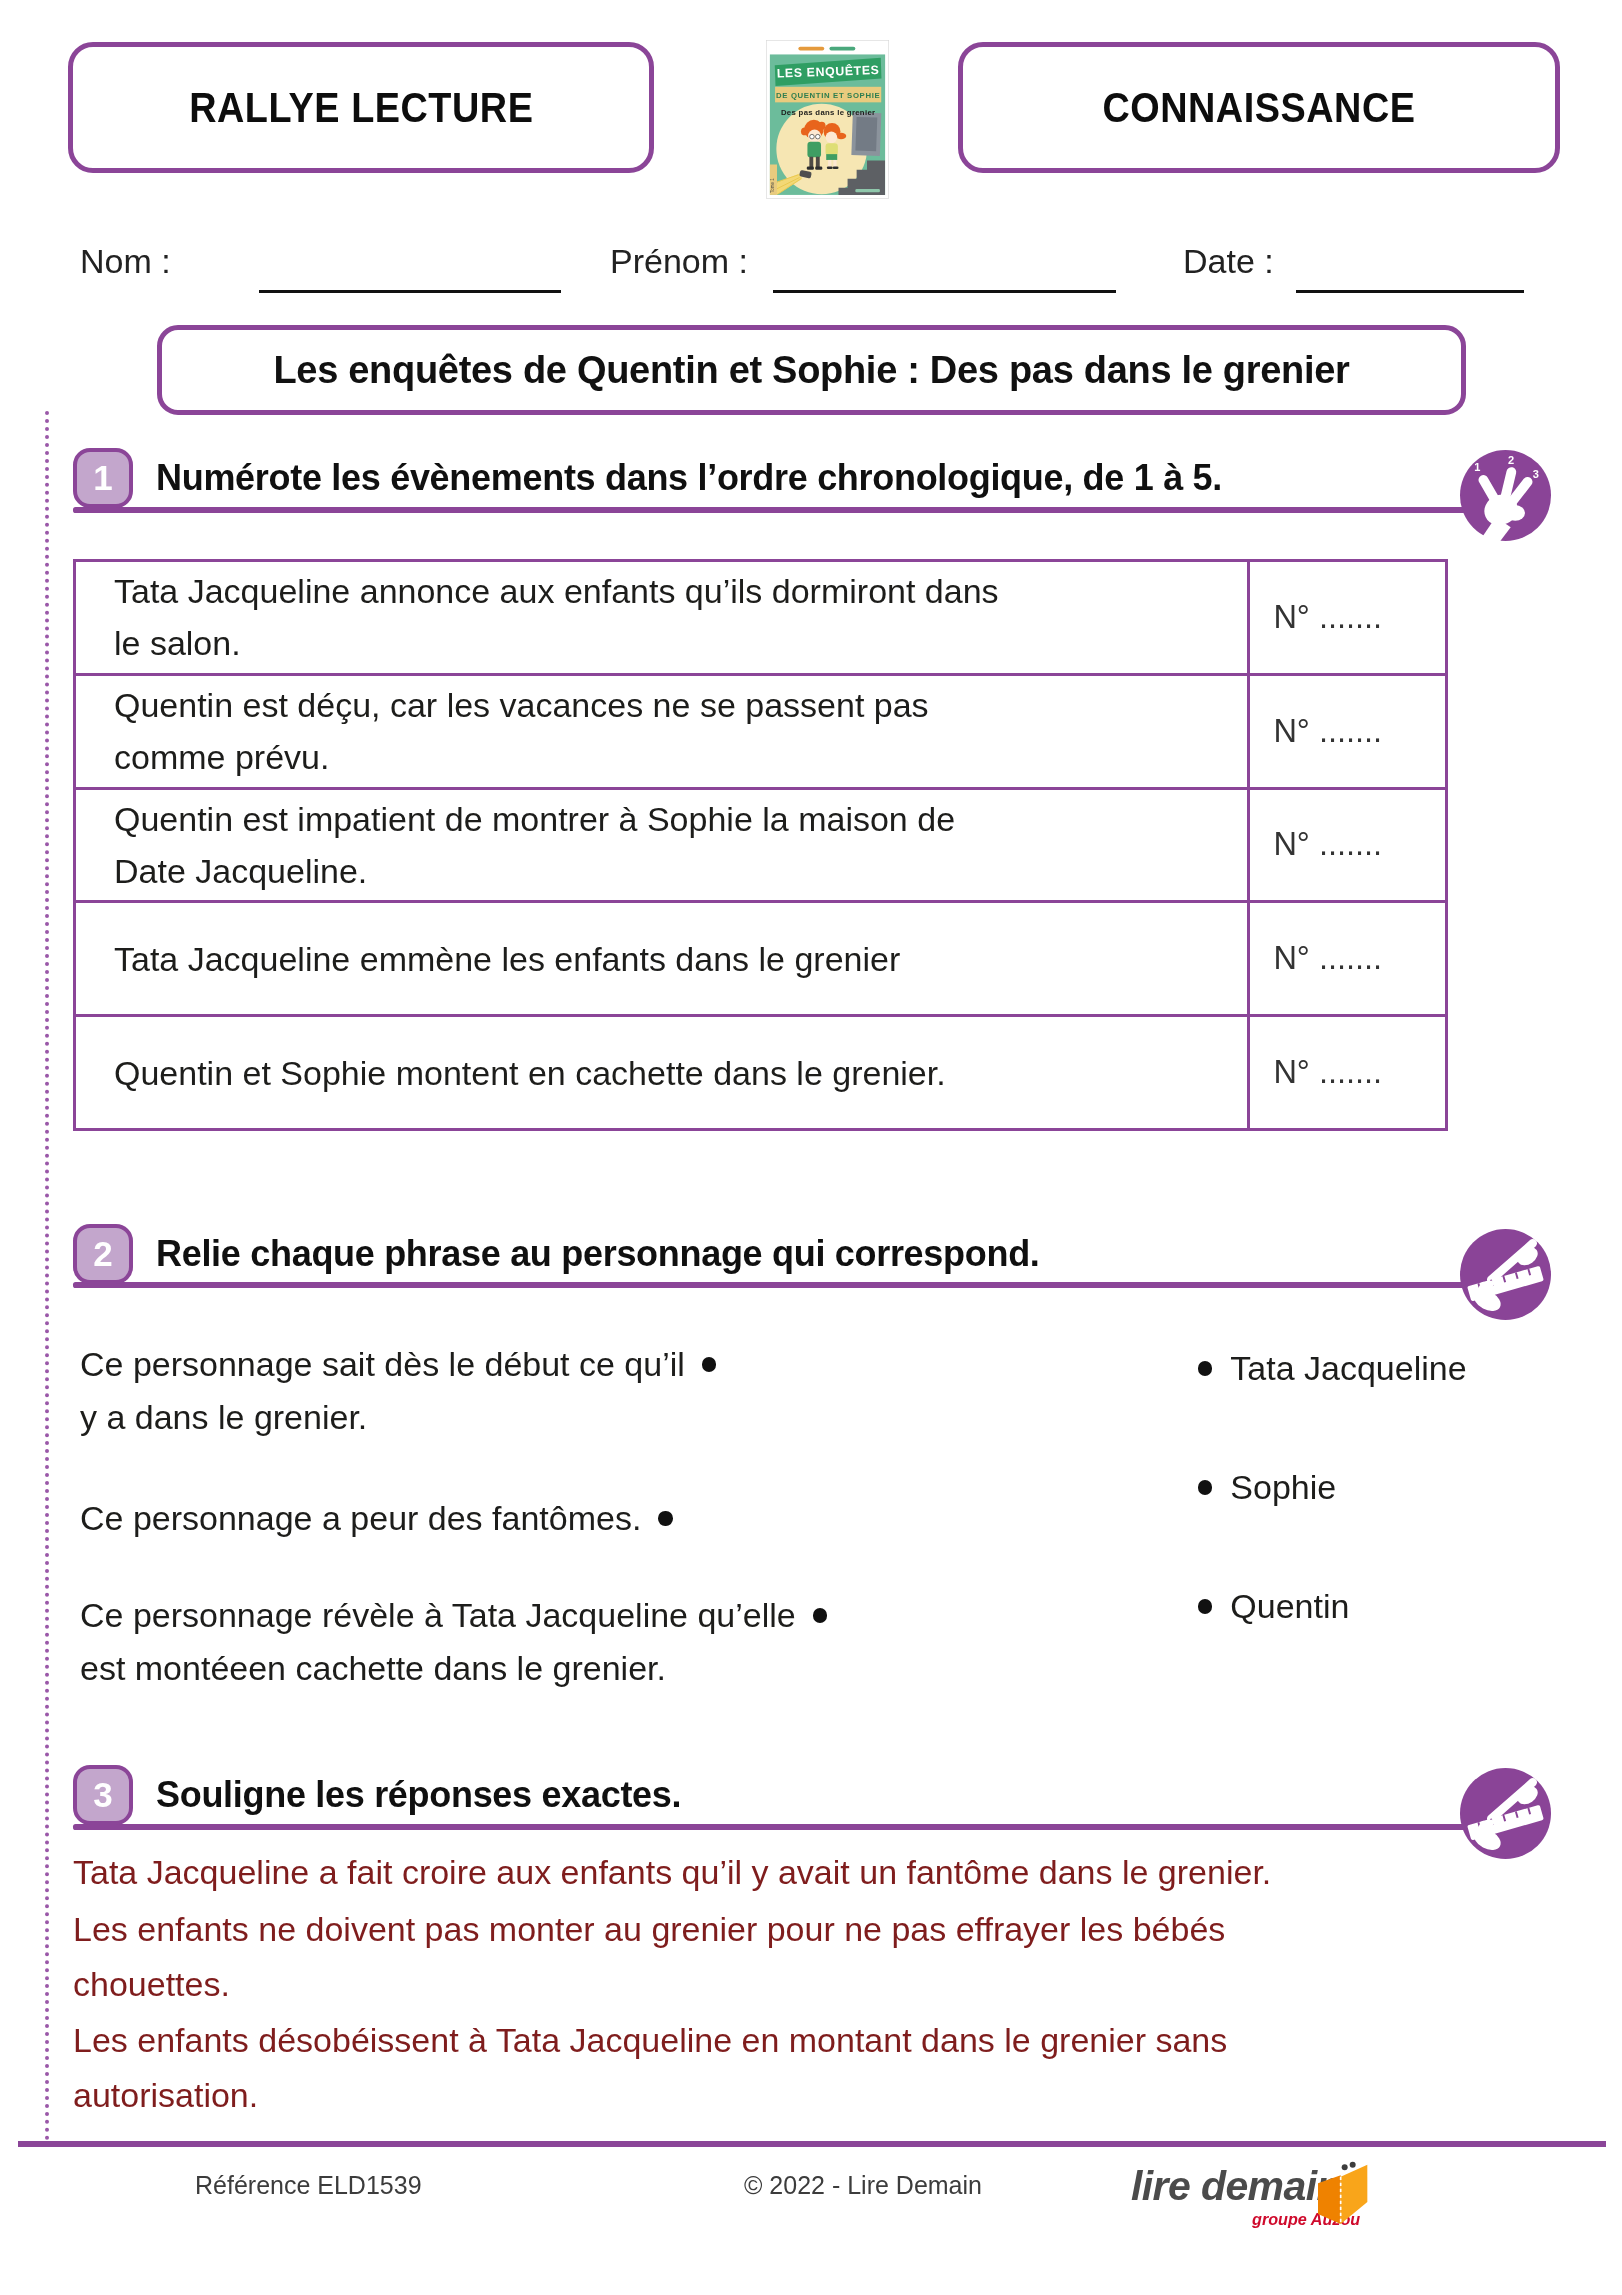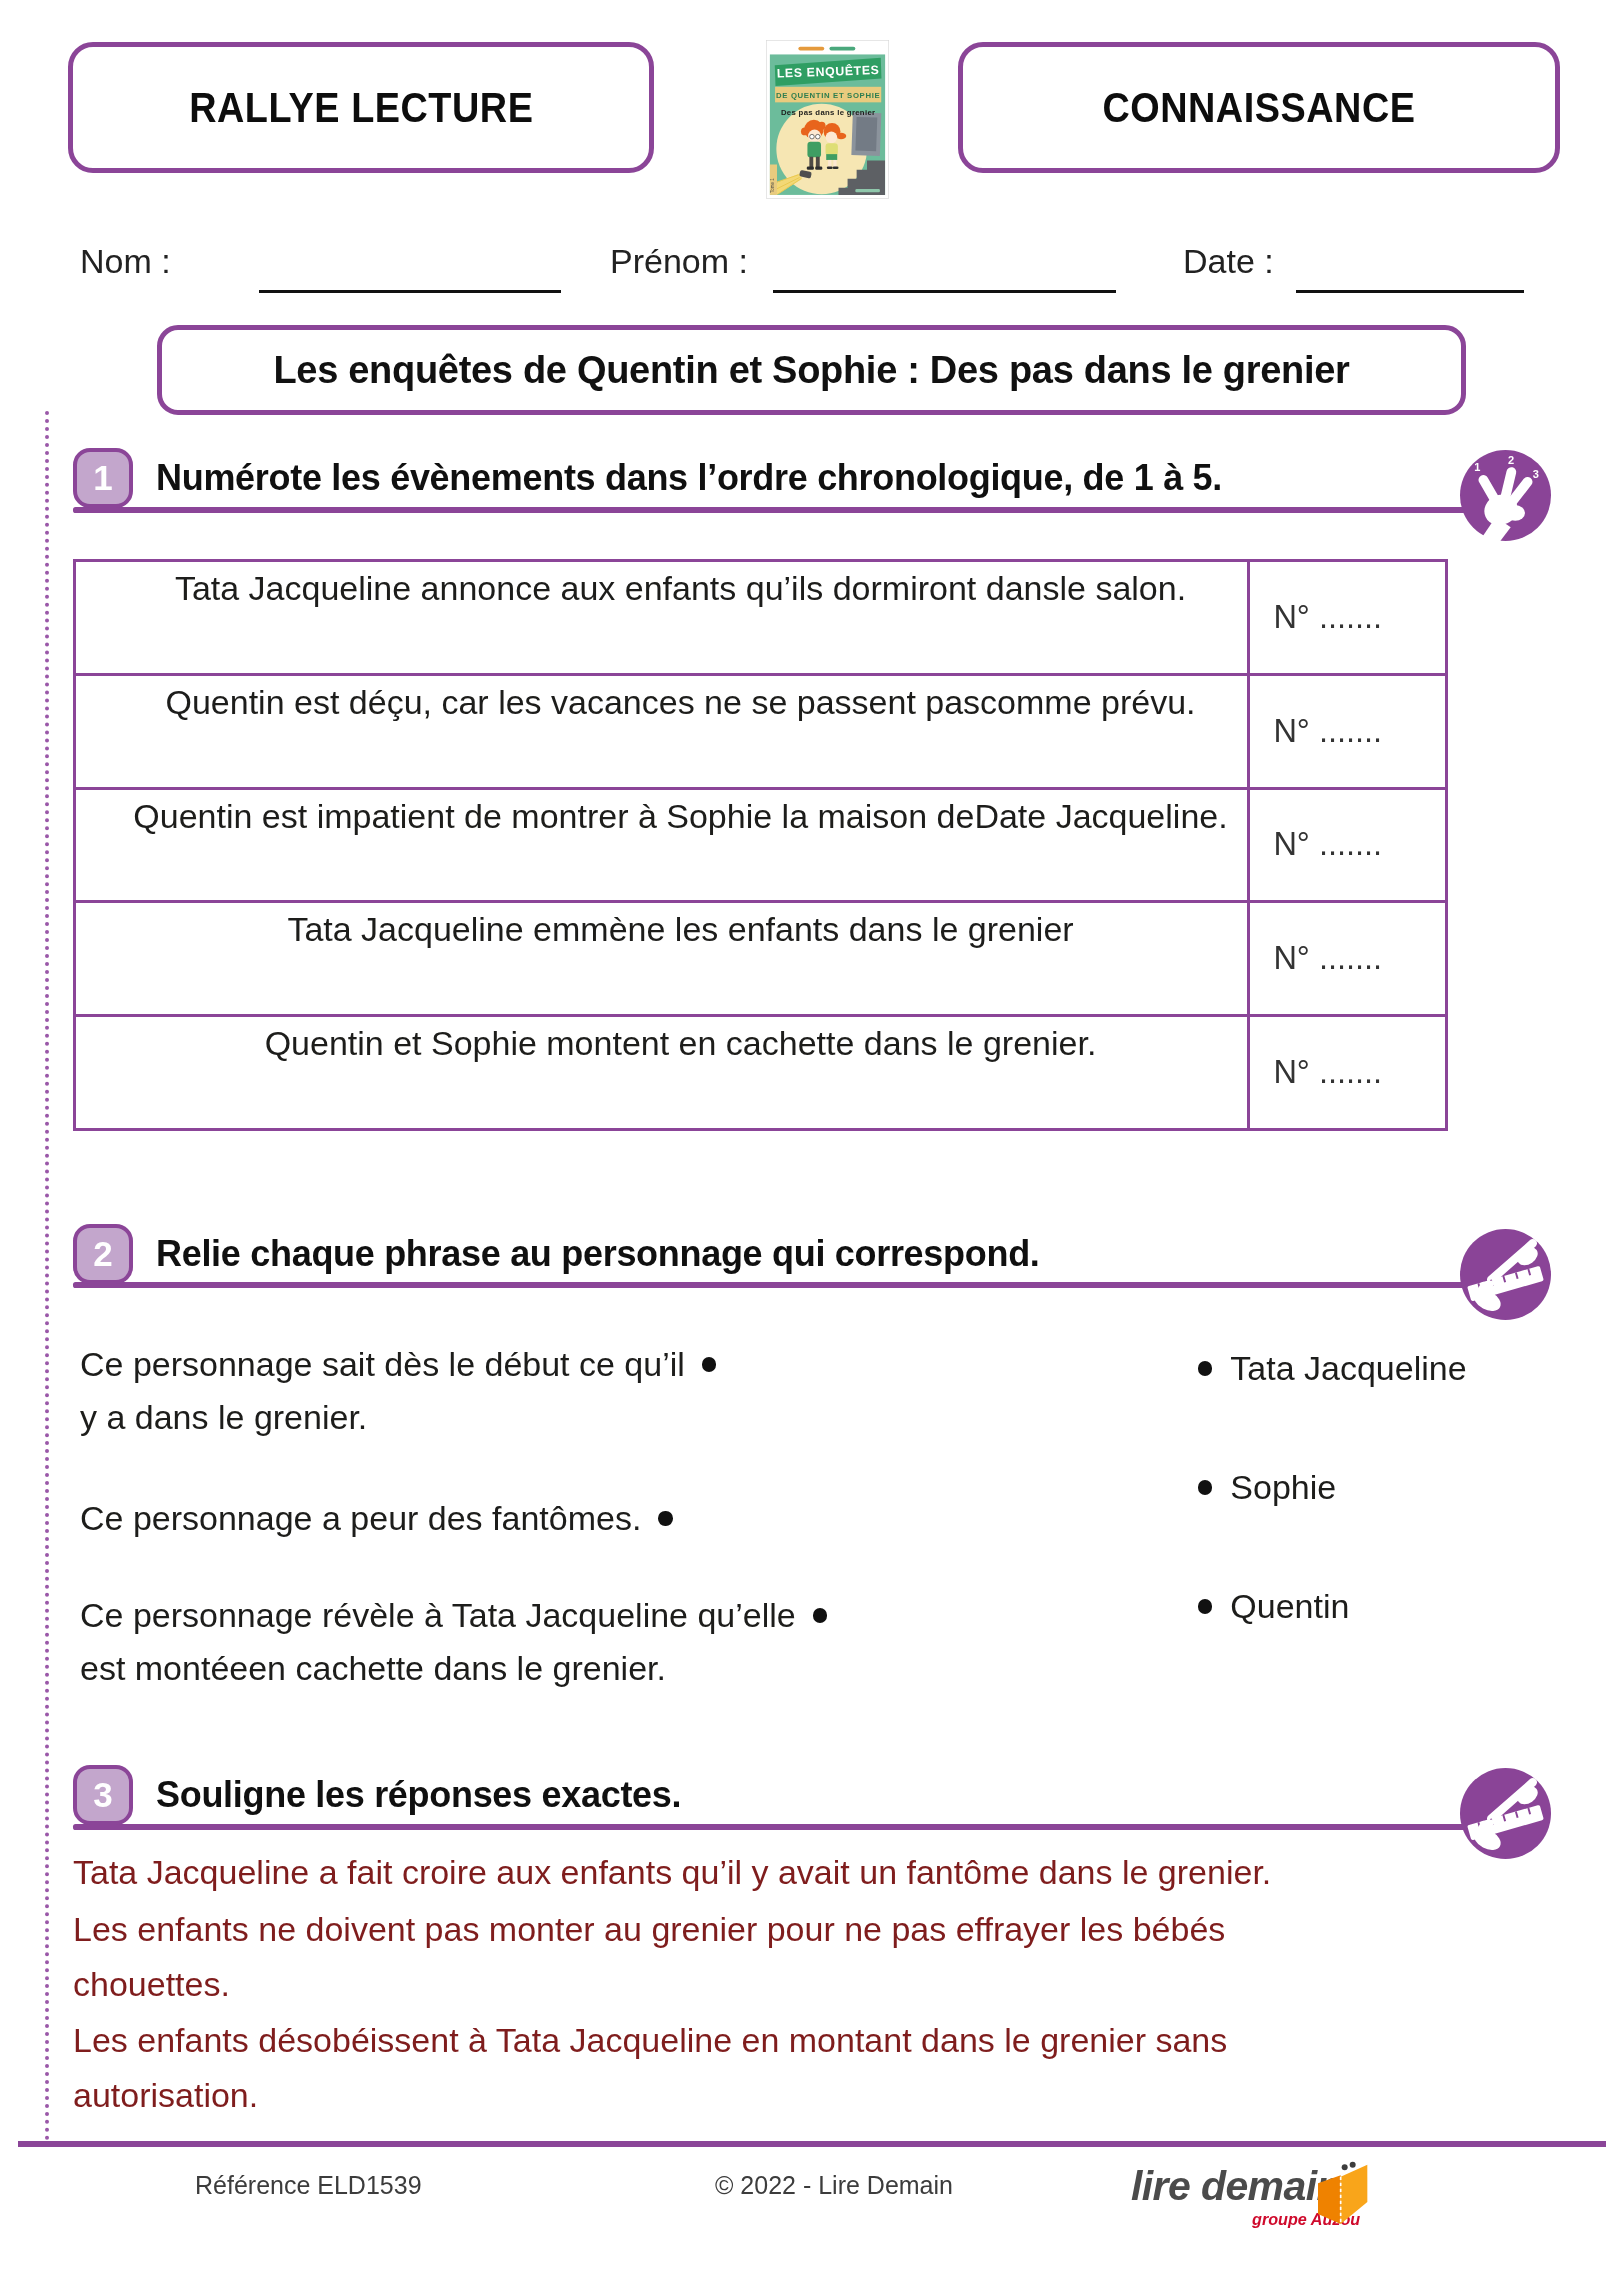--- a/index.html
+++ b/index.html
@@ -34,21 +34,21 @@
   .sec-title{position:absolute;left:156px;font-size:36px;font-weight:bold;color:#101010;
     letter-spacing:-0.3px;white-space:nowrap;line-height:44px;}
   .sec-icon{position:absolute;left:1460px;width:91px;height:91px;}
   
   .ev-table{
     position:absolute;left:73px;top:559px;width:1375px;height:572px;border:3.9px solid #8b4598;
     box-sizing:border-box;display:flex;flex-direction:column;background:#fff;
   }
   .ev-row{flex:1;display:flex;box-sizing:border-box;}
   .ev-row + .ev-row{border-top:3.9px solid #8b4598;}
-  .ev-text{width:1171px;box-sizing:border-box;padding-left:38px;display:flex;flex-direction:row;justify-content:center;}
+  .ev-text{width:1171px;box-sizing:border-box;padding-left:38px;display:flex;flex-direction:column;justify-content:center;}
   .ev-text div{font-size:34px;line-height:52px;white-space:nowrap;}
   .ev-num{flex:1;border-left:3.9px solid #8b4598;box-sizing:border-box;display:flex;align-items:center;
     padding-left:23.4px;font-size:32.5px;color:#333;white-space:nowrap;}
   
   .match-phrase{position:absolute;left:80px;font-size:34px;line-height:53px;color:#1d1d1b;}
   .match-phrase div{white-space:nowrap;}
   .match-name{position:absolute;left:1198px;font-size:34px;line-height:43px;white-space:nowrap;display:flex;align-items:center;}
   .dot{display:inline-block;width:14.3px;height:14.3px;border-radius:50%;background:#111;vertical-align:middle;}
   .dot.after{margin-left:17px;margin-bottom:5.2px;}
   .dot.before{margin-right:18px;flex:0 0 auto;}
@@ -300,21 +300,21 @@
     <div>Les enfants ne doivent pas monter au grenier pour ne pas effrayer les bébés</div>
     <div>chouettes.</div>
   </div>
   <div class="s3" style="top:2013px;">
     <div>Les enfants désobéissent à Tata Jacqueline en montant dans le grenier sans</div>
     <div>autorisation.</div>
   </div>
 
   <div class="footer-line"></div>
   <span class="footer-small" style="left:195px;">Référence ELD1539</span>
-  <span class="footer-small" style="left:715px;text-align:center;">© 2022 - Lire Demain</span>
+  <span class="footer-small" style="left:744px;text-align:center;">© 2022 - Lire Demain</span>
   <span class="logo-text">lire demain</span>
   <span class="logo-sub">groupe Auzou</span>
   <svg class="abs" style="left:1310px;top:2160px;" width="60" height="68" viewBox="0 0 90 100">
     <polygon points="12,34 46,22 46,95 12,80" fill="#ef8200"></polygon>
     <polygon points="86,6 46,24 46,95 86,62" fill="#f9a51a"></polygon>
     <path d="M46,24 L46,93" stroke="#ffffff" stroke-width="2.5" stroke-dasharray="5,4" fill="none"></path>
     <circle cx="52" cy="10" r="4.5" fill="#3d3d3d"></circle>
     <circle cx="64" cy="6" r="4.5" fill="#3d3d3d"></circle>
   </svg>
 

